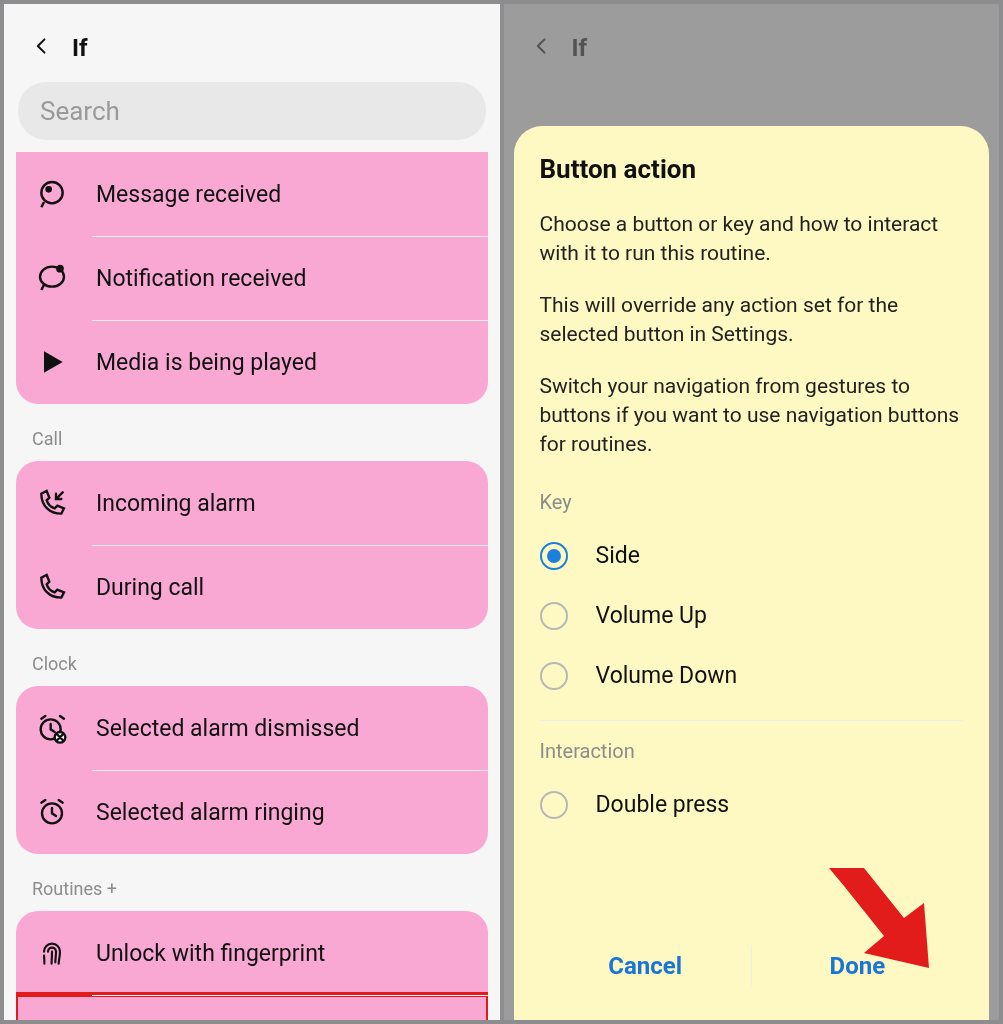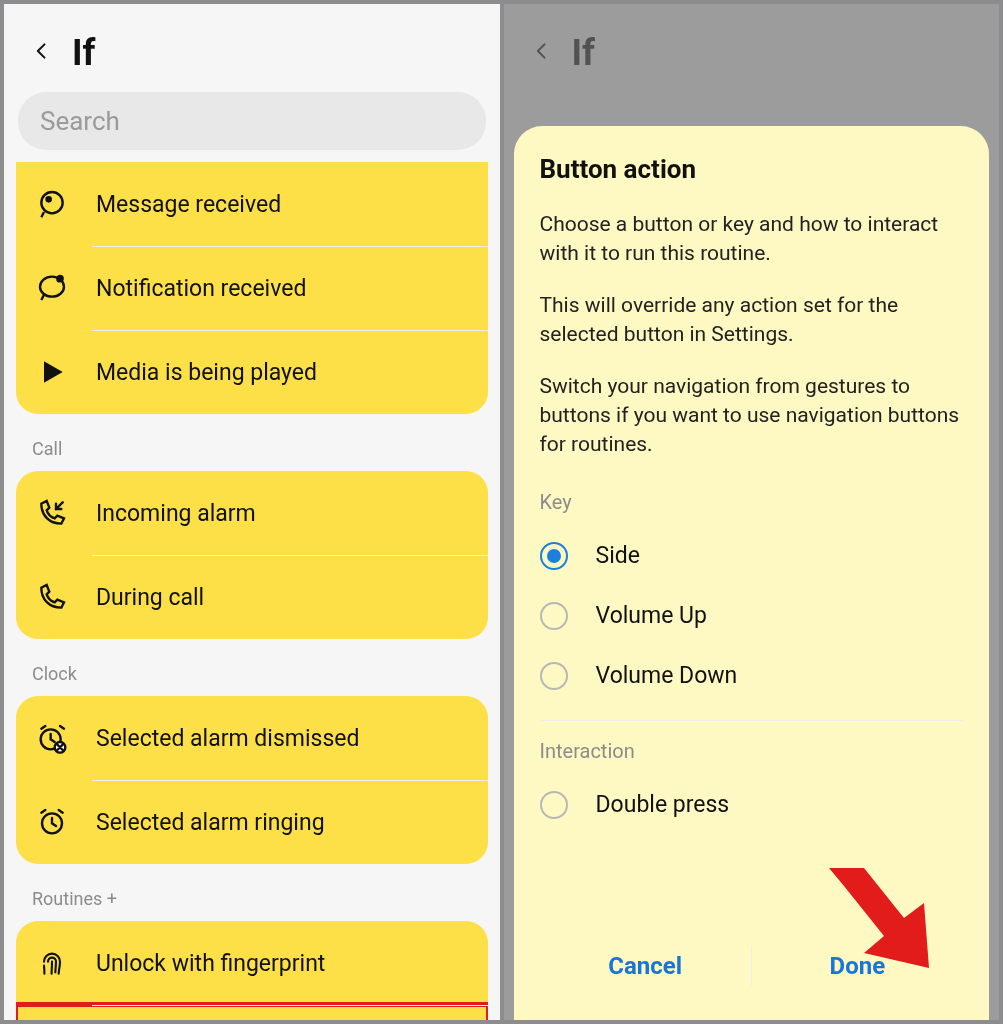--- a/index.html
+++ b/index.html
@@ -22,36 +22,36 @@
 
   
   .header {
     display: flex;
     align-items: center;
     gap: 20px;
     padding: 28px 28px 18px 28px;
   }
   .back-arrow svg { width: 20px; height: 28px; }
   .header-title {
-    font-size: 36px;
+    font-size: 24px;
     font-weight: 700;
     color: #111;
   }
   .search-wrap {
     padding: 0 14px 12px 14px;
   }
   .search {
     background: #e8e8e8;
     border-radius: 28px;
     padding: 14px 22px;
     font-size: 26px;
     color: #9a9a9a;
   }
   .card {
-    background: #fde047;
+    background: #f9a8d4;
     margin: 4px 12px 14px 12px;
     border-radius: 22px 22px 0 0;
     overflow: hidden;
   }
   .card.round { border-radius: 22px; }
   .card.flatbottom { border-radius: 22px 22px 0 0; }
   .list-row {
     display: flex;
     align-items: center;
     gap: 24px;

